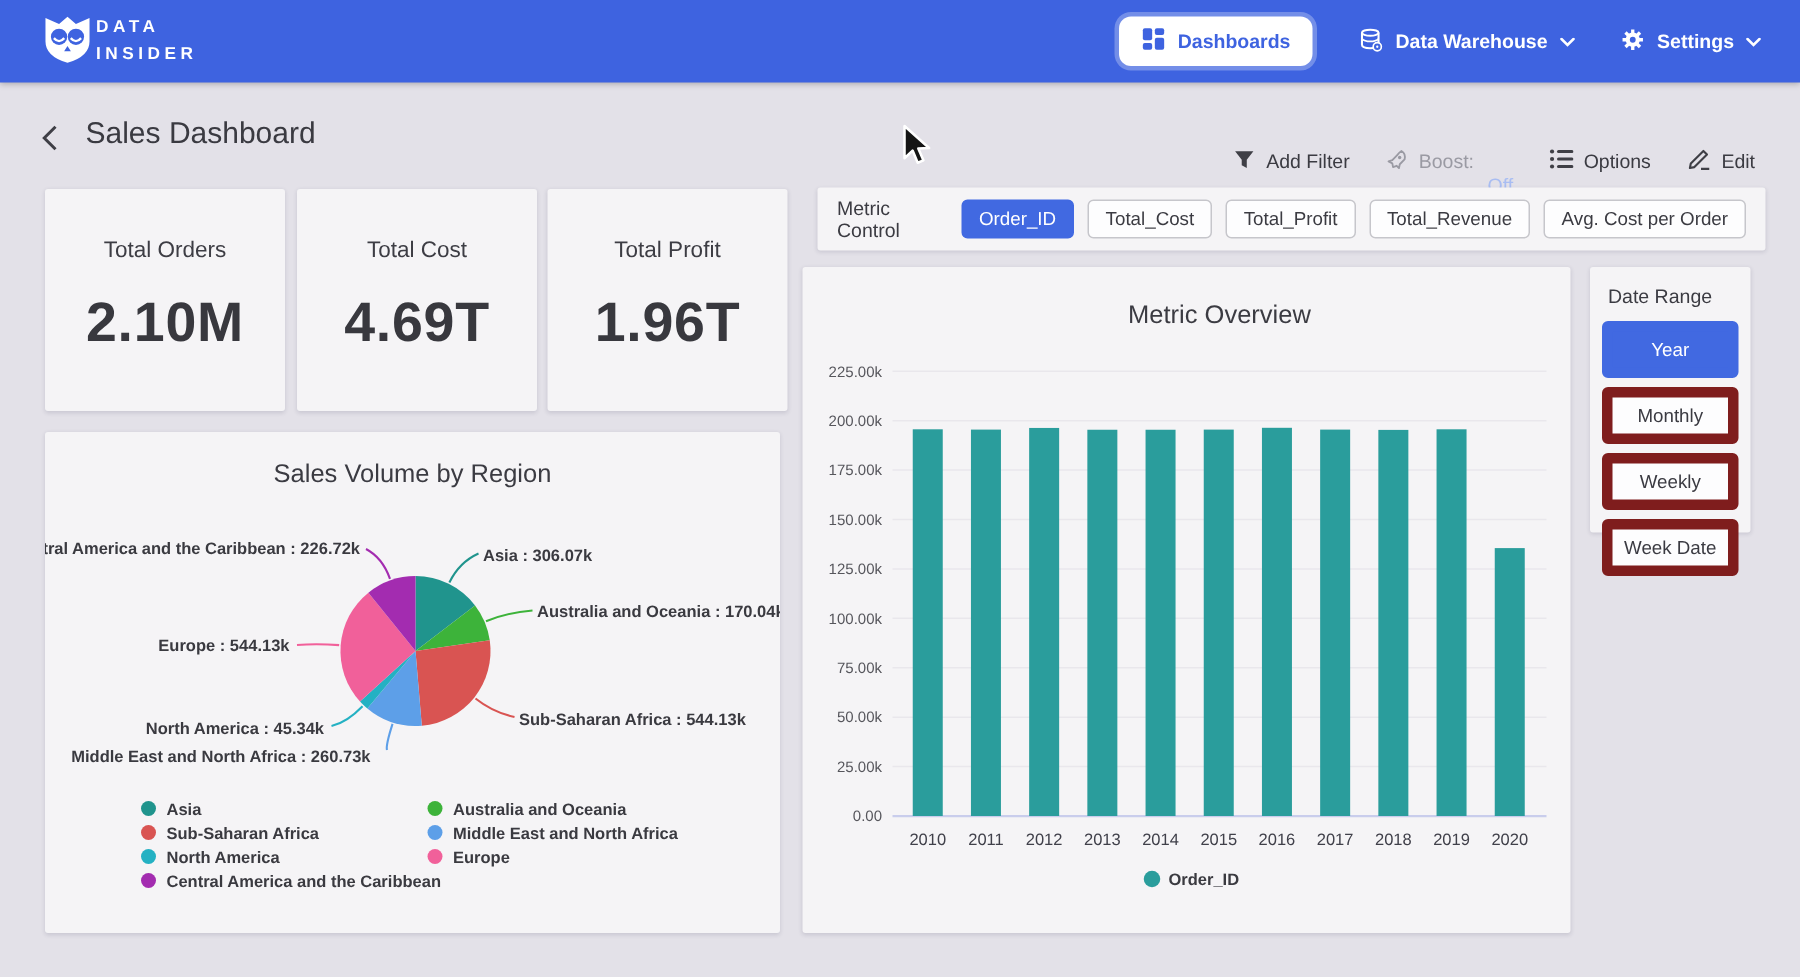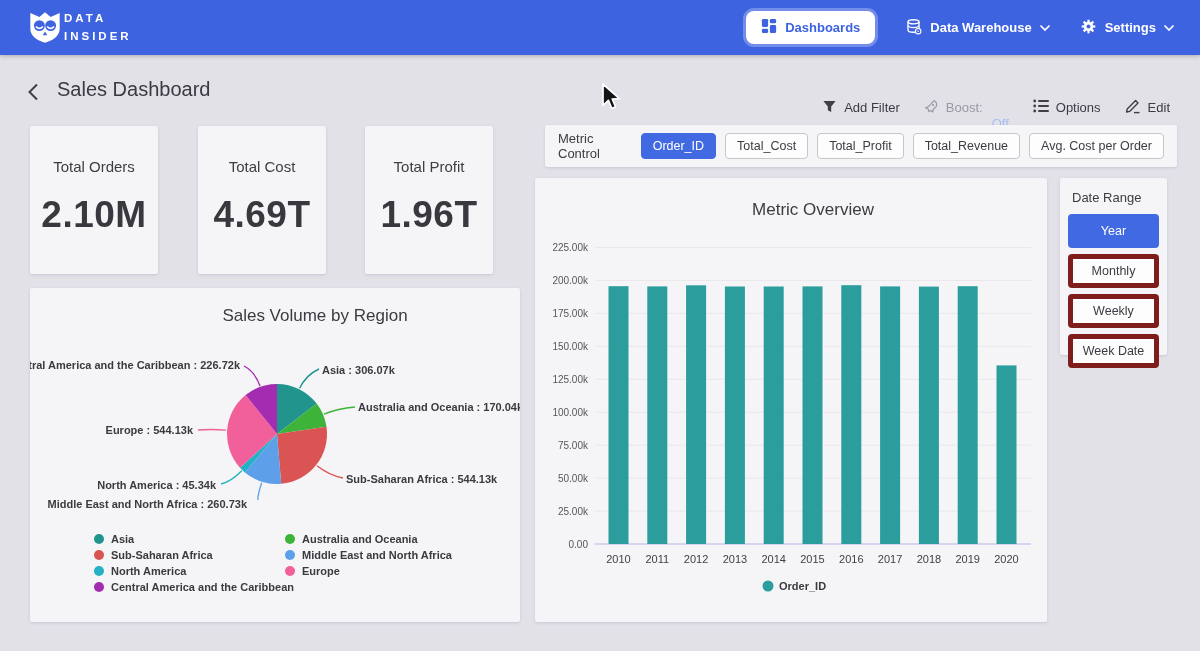--- a/index.html
+++ b/index.html
@@ -26,44 +26,44 @@
     font-weight:500; }
   .toolbar-right { position:absolute; right:30px; top:84px; display:flex; align-items:center;
     gap:24px; font-size:13px; color:#3b3b42; font-weight:500; }
   .tool-item { display:flex; align-items:center; gap:7px; cursor:pointer; }
   .boost-label { color:#9a9aa3; }
   .boost-state { color:#a9bdf2; margin-left:2px;margin-top:32px; }
 
   
   .panel { position:absolute; background:#f5f4f6; border-radius:2px;
     box-shadow:0 1px 3px rgba(50,50,80,.15); }
-  .kpi-card { width:128px; height:148px; top:126px; display:flex; flex-direction:column;
+  .kpi-card { width:160px; height:148px; top:126px; display:flex; flex-direction:column;
     align-items:center; padding-top:32px;text-align:right; }
   .kpi-label { font-size:15px; color:#3d3d44; font-weight:500; }
   .kpi-value { margin-top:19px; font-size:37px; font-weight:bold; color:#38383e; letter-spacing:.5px; }
 
   .metric-panel { left:545px; top:125px; width:632px; height:42px; display:flex;
     align-items:center; padding:0 13px; gap:9px; }
   .metric-label { font-size:13px; color:#3b3b42; margin-right:4px; }
   .chip-btn { font-size:12.5px; color:#3b3b42; background:#fdfdfe; border:1px solid #c6c6cb;
     border-radius:4px; padding:5px 11px; cursor:pointer; white-space:nowrap; }
   .chip-btn.selected { background:#4169e1; border-color:#4169e1; color:#fff; }
 
   .pie-panel { left:30px; top:288px; width:490px; height:334px; }
   .chart-panel { left:535px; top:178px; width:512px; height:444px; }
   .panel-title { position:absolute; width:100%; text-align:center; font-size:17px;
     color:#3b3b42; }
-  .pie-title { top:18px;margin-left:40px; }
+  .pie-title { top:18px; }
   .bar-title { top:22px;padding-left:44px; }
   .chart-svg { position:absolute; left:0; top:0; }
 
   .date-panel { left:1060px; top:178px; width:107px; height:177px; padding:11px 8px; }
   .date-label { font-size:13px; color:#3b3b42; margin:1px 0 9px 4px; }
   .date-btn { display:block; width:91px; font-size:12.5px; color:#3b3b42; background:#fdfdfe;
-    border:5px solid #7f1d1d; border-radius:4px; padding:5px 0; text-align:center;
+    border:7px solid #7f1d1d; border-radius:4px; padding:5px 0; text-align:center;
     cursor:pointer; margin-bottom:6px; font-family:inherit; }
   .date-btn.selected { background:#4169e1; border-color:#4169e1; color:#fff; }
 
   
   svg text { font-family:"Liberation Sans","DejaVu Sans",sans-serif; }
   .pie-label { font-size:11px; font-weight:bold; fill:#3a3a40; }
   .legend-label { font-size:11px; font-weight:bold; fill:#3a3a40; }
   .tick-label { font-size:10px; fill:#56565c; }
   .cat-label { font-size:11px; fill:#40404a; }
 

